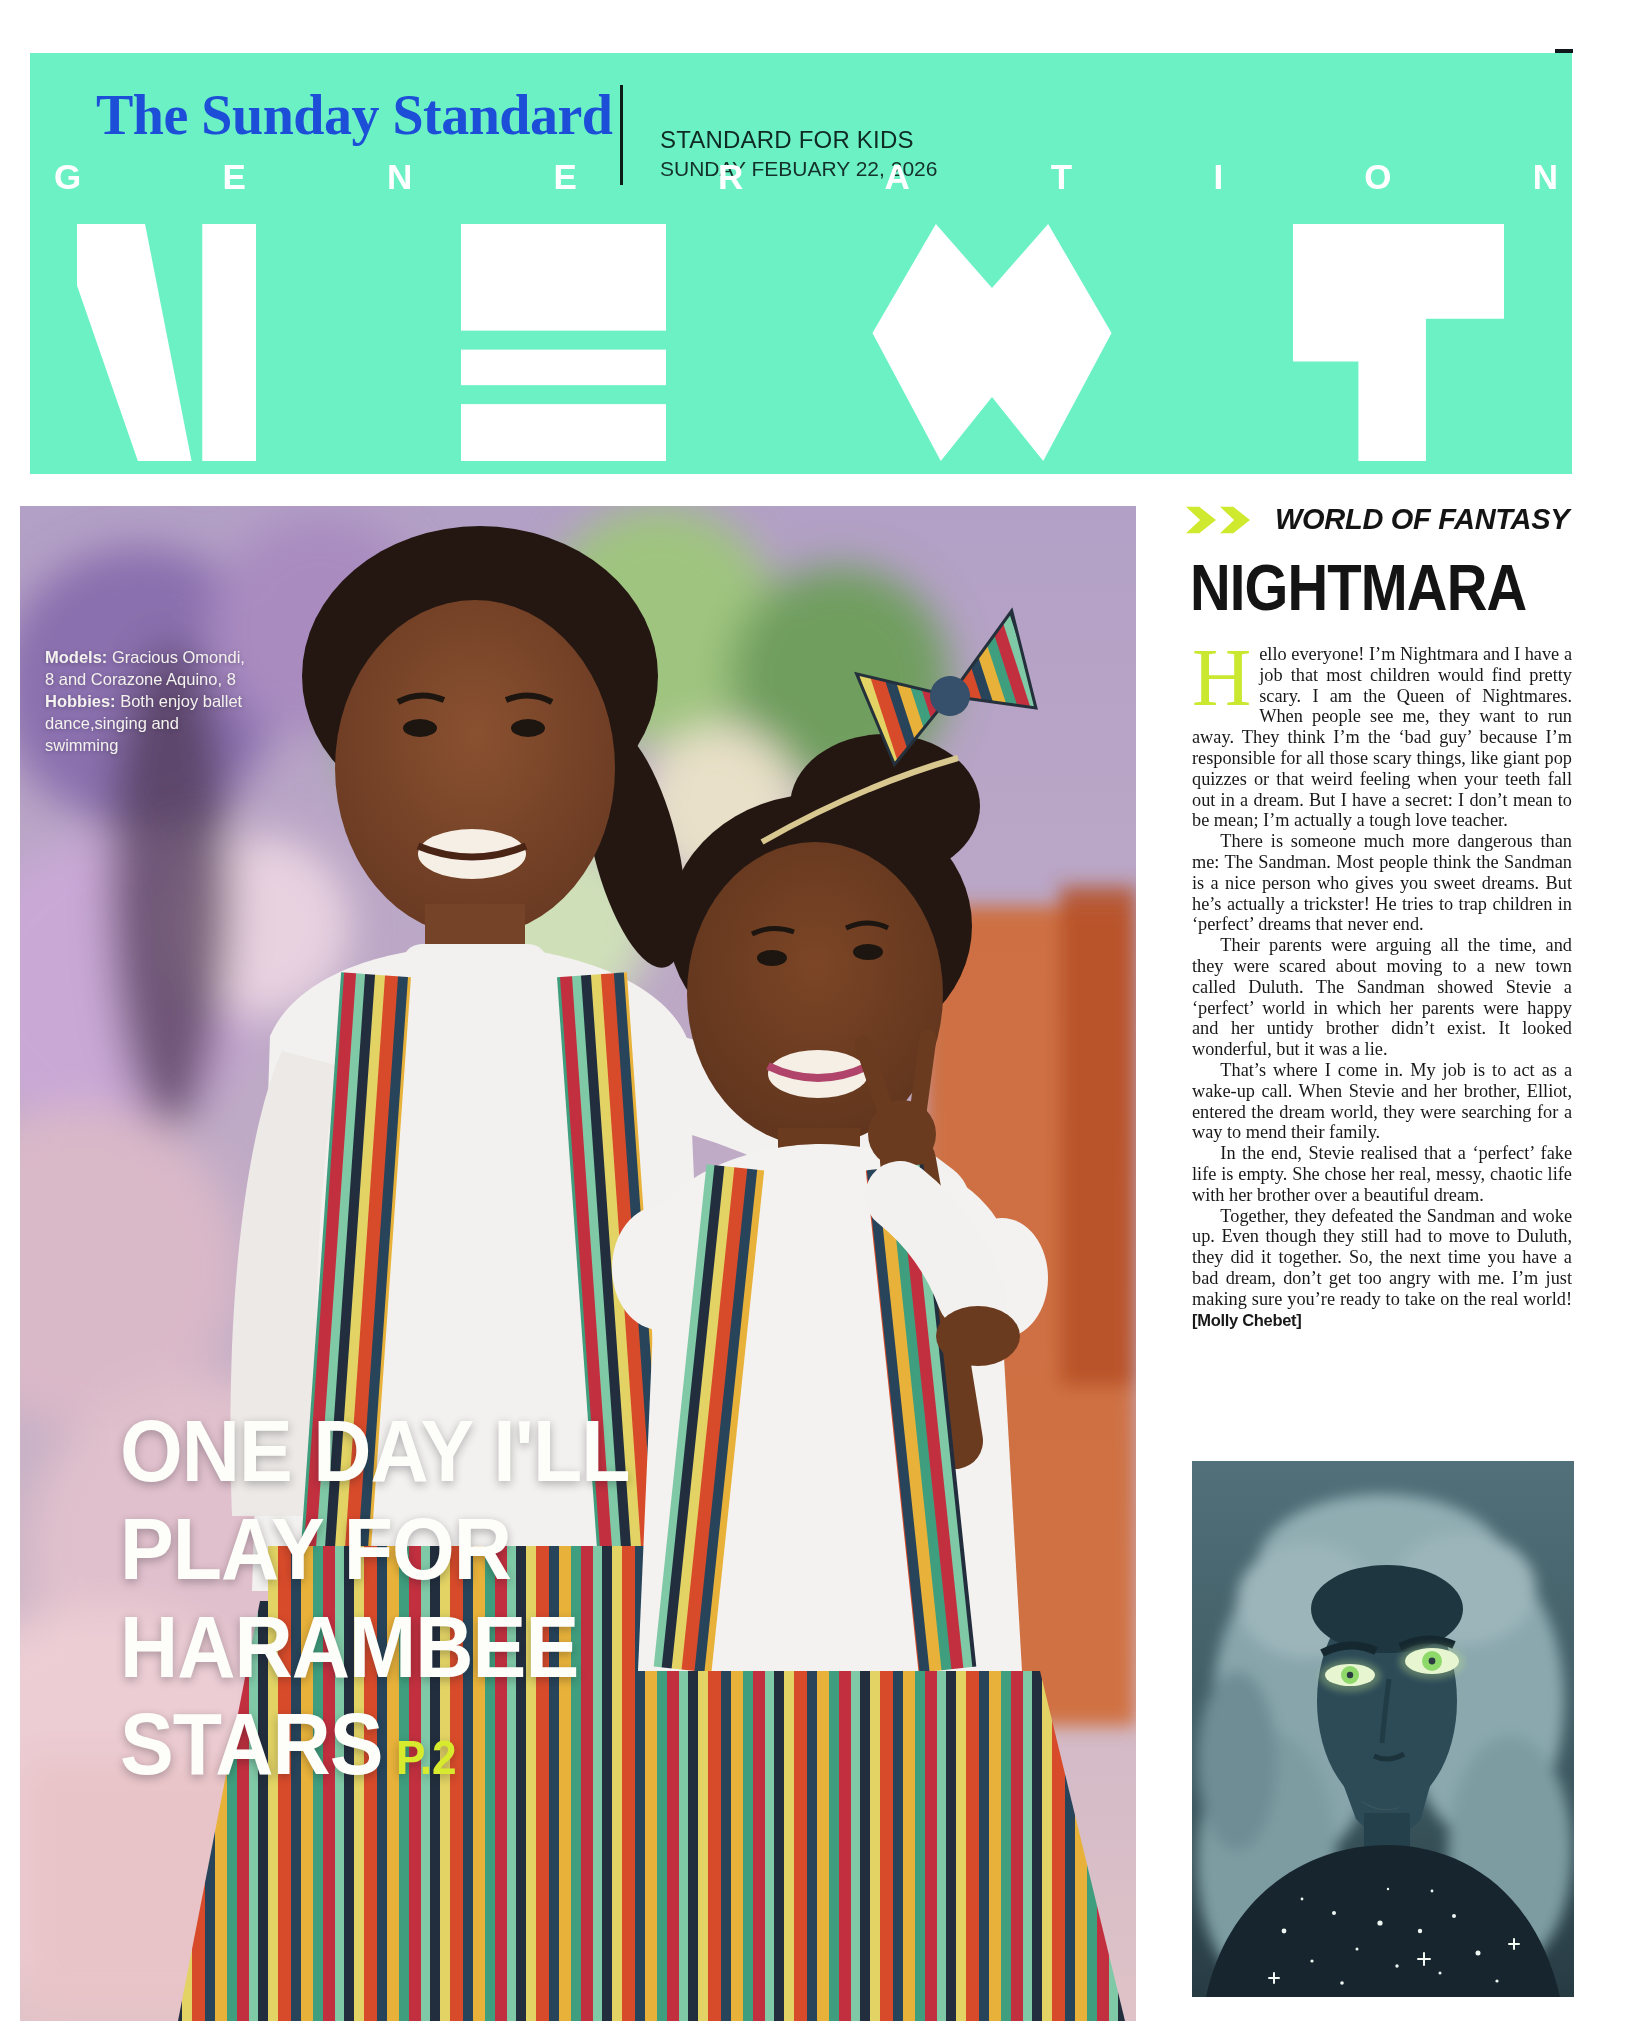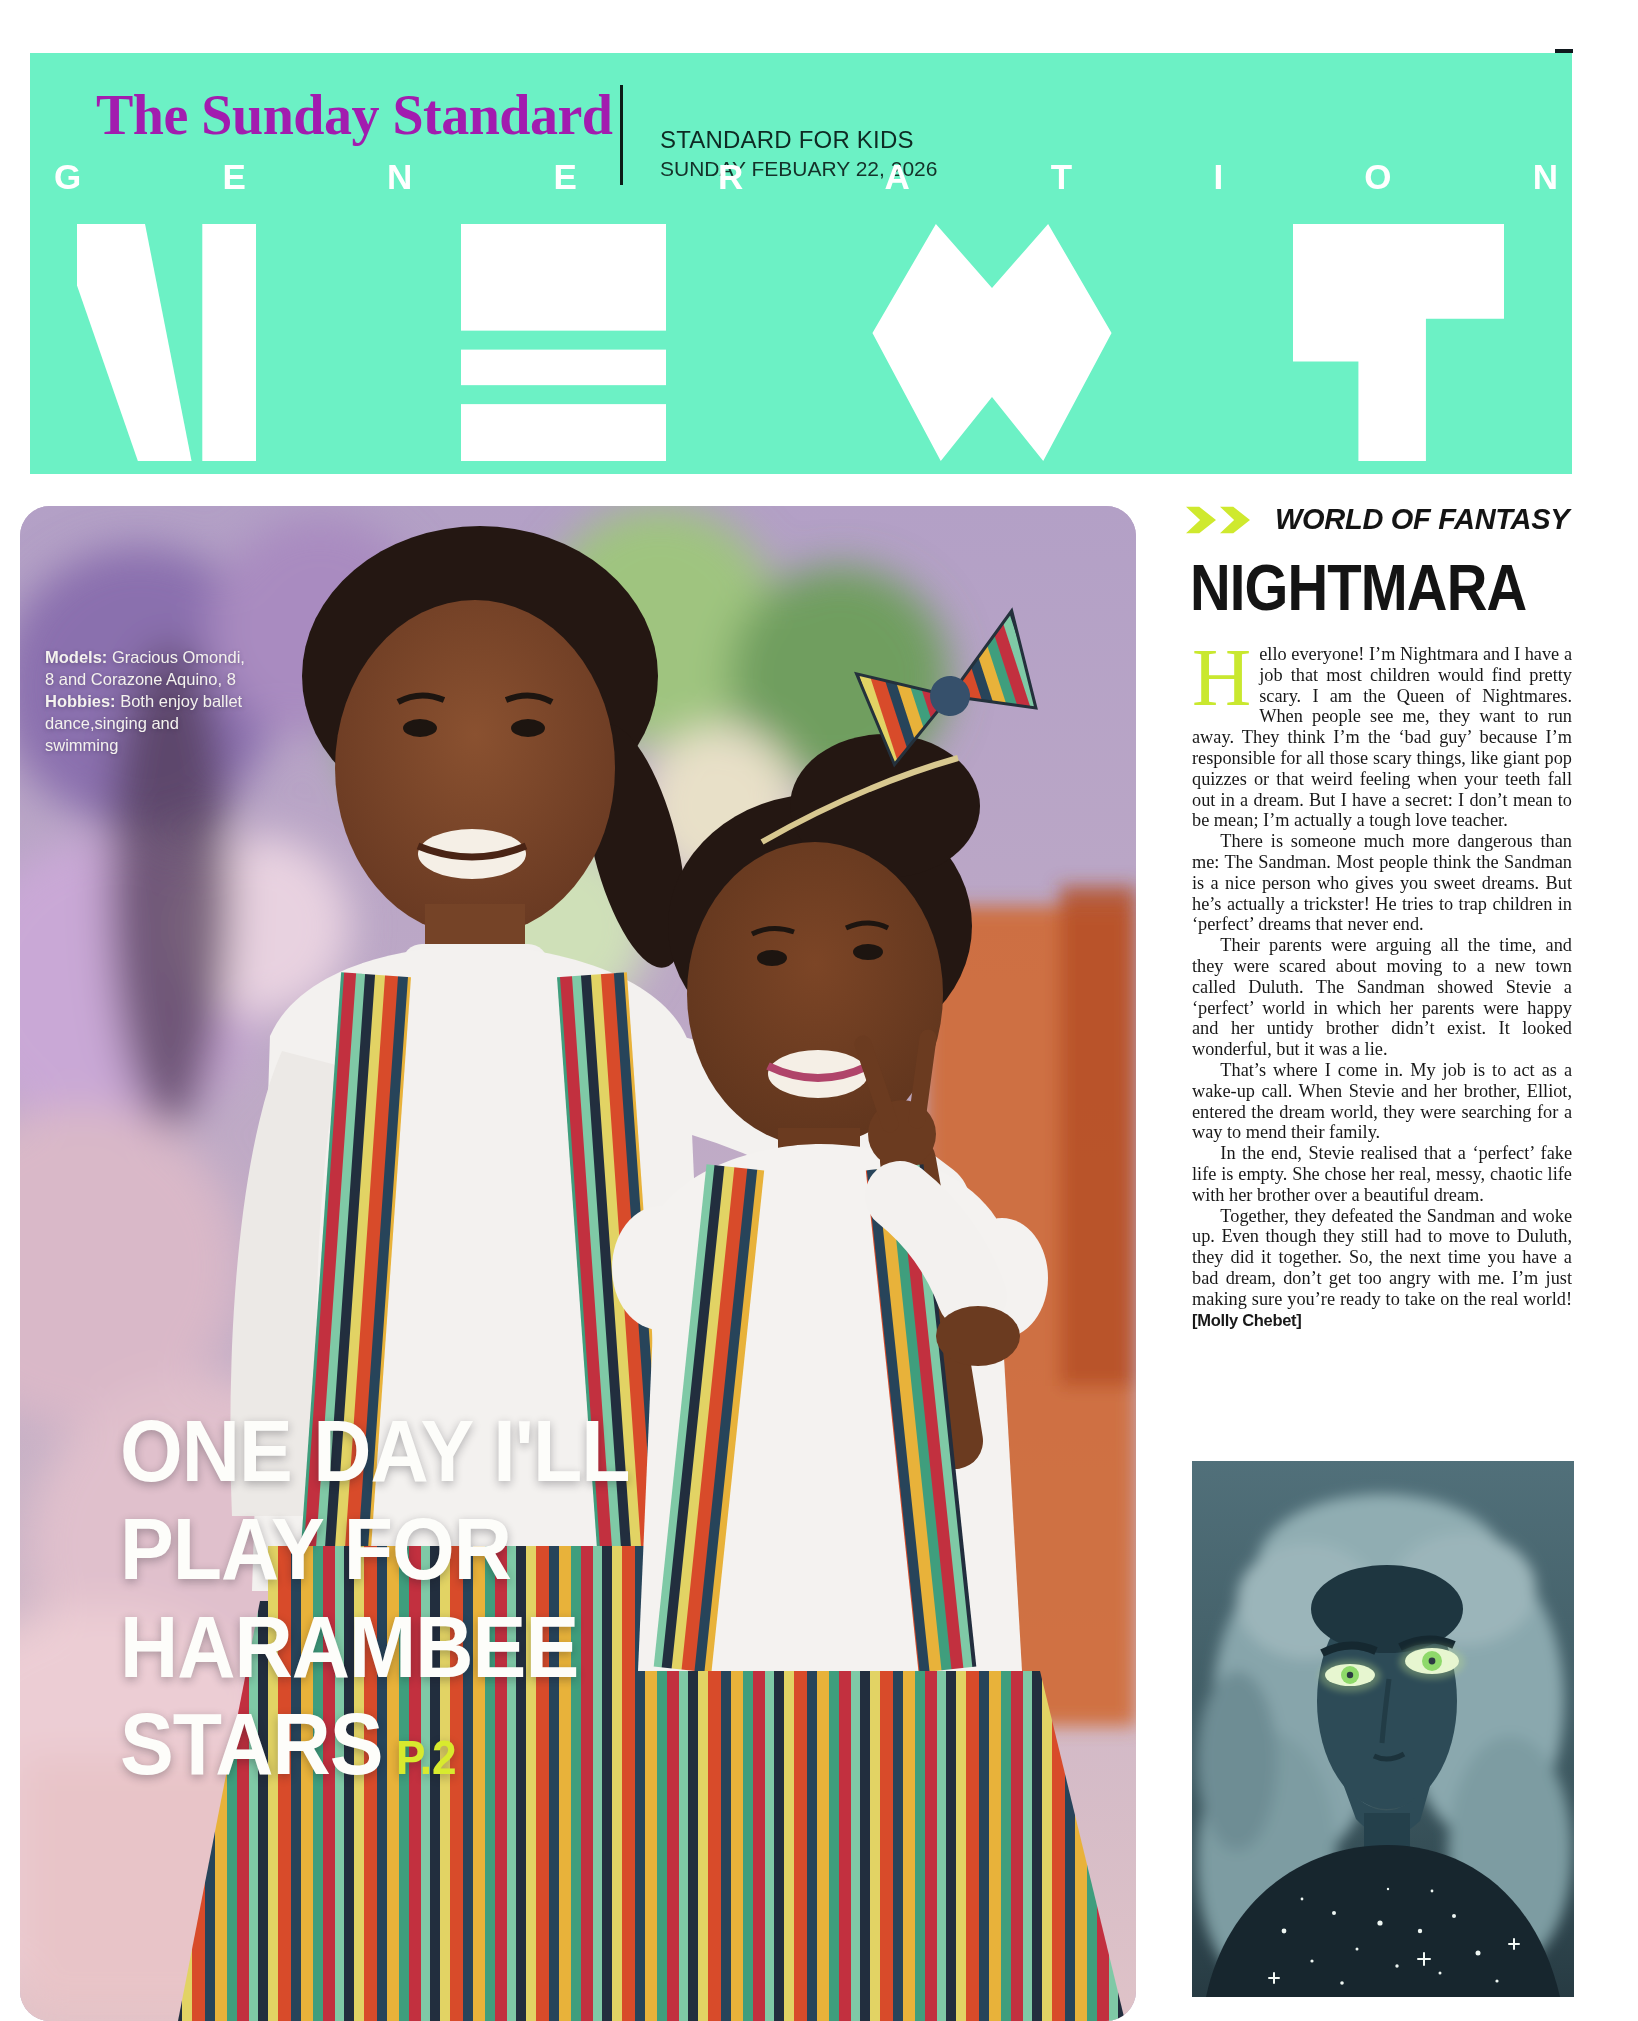--- a/index.html
+++ b/index.html
@@ -5,36 +5,36 @@
   html,body{margin:0;padding:0;background:#ffffff;}
   .page{position:relative;width:1638px;height:2021px;background:#fff;overflow:hidden;
         font-family:"Liberation Sans",sans-serif;}
 
   
   .trim-dash{position:absolute;left:1555px;top:49px;width:18px;height:4px;background:#10181d;}
 
   
   .band{position:absolute;left:30px;top:53px;width:1542px;height:421px;background:#6CF1C5;}
   .mast-title{position:absolute;left:66px;top:30px;margin:0;
-      font-family:"Liberation Serif",serif;font-weight:600;font-size:56px;color:#a21caf;letter-spacing:-0.5px;}
+      font-family:"Liberation Serif",serif;font-weight:600;font-size:56px;color:#1d4ed8;letter-spacing:-0.5px;}
   .mast-divider{position:absolute;left:590px;top:32px;width:3px;height:100px;background:#0c1c17;}
   .mast-kids{position:absolute;left:630px;top:38px;color:#0e2a23;}
   .kids-label{font-weight:400;font-size:24px;letter-spacing:0.2px;margin-top:35px;}
   .kids-date{font-weight:400;font-size:21px;margin-top:3px;color:#143129;}
   .kicker{position:absolute;left:24px;right:14px;top:106px;display:flex;justify-content:space-between;
       font-weight:700;font-size:35px;color:#ffffff;line-height:1;}
   .brand{position:absolute;left:47px;top:171px;width:1427px;height:237px;}
   .brand svg{position:absolute;top:0;height:237px;display:block;}
   .bl-n{left:0;width:179px;}
   .bl-e{left:384px;width:205px;}
   .bl-x{left:793px;width:244px;}
   .bl-t{left:1216px;width:211px;}
 
   
-  .photo{position:absolute;left:20px;top:506px;width:1116px;height:1515px;overflow:hidden;background:#b9a4c4;border-radius:30px;}
+  .photo{position:absolute;left:20px;top:506px;width:1116px;height:1515px;overflow:hidden;background:#b9a4c4;}
   .photo svg.scene{position:absolute;left:0;top:0;width:100%;height:100%;display:block;}
   .photo-caption{position:absolute;left:25px;top:140px;width:208px;color:#f4f2ee;
       font-size:16.5px;line-height:22px;text-shadow:0 1px 4px rgba(40,30,60,.35);}
   .photo-caption p{margin:0;}
   .photo-caption b{font-weight:700;}
   .cover-headline{position:absolute;left:100px;top:896px;width:600px;color:#fdfdfa;
       font-weight:800;font-size:84px;line-height:94px;letter-spacing:-1px;
       transform:scale(0.96,1.04);transform-origin:left top;
       text-shadow:0 3px 10px rgba(20,20,30,.30);}
   .cover-headline .hl{display:block;white-space:nowrap;}

